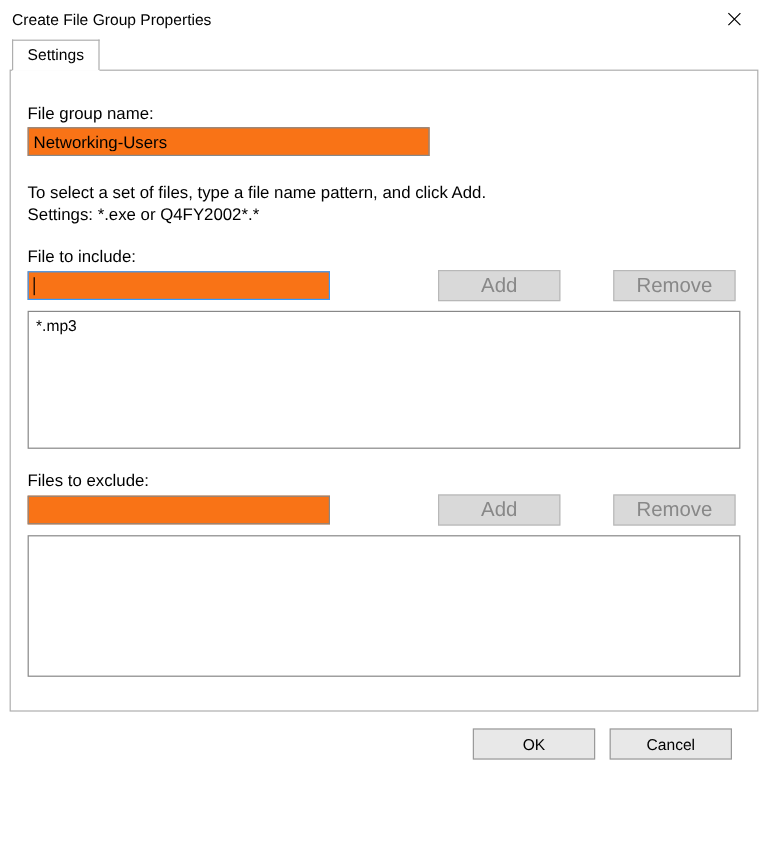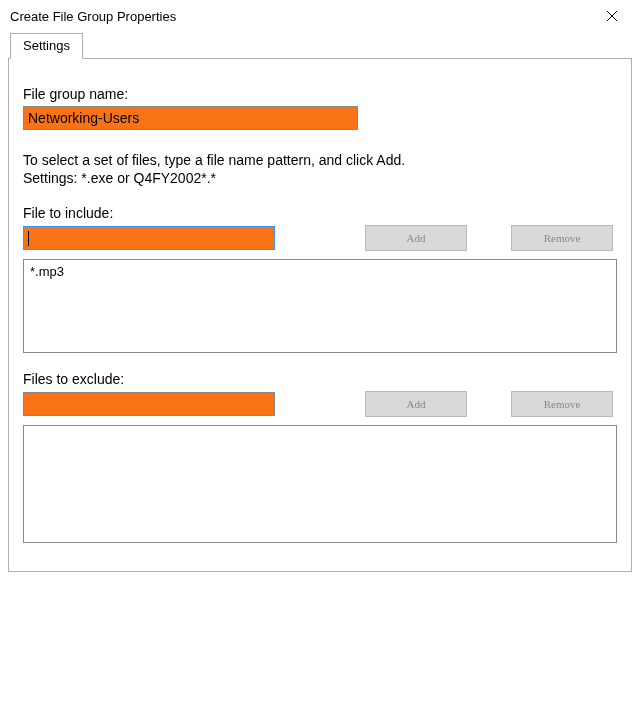--- a/index.html
+++ b/index.html
@@ -88,29 +88,29 @@
     border-left:1px solid #000;
     height:15px;
     vertical-align:middle;
   }
   .btn-gray {
     width: 102px;
     height: 26px;
     background: #d9d9d9;
     border: 1px solid #b8b8b8;
     color: #888;
-    font-family: Liberation Serif, serif;
-    font-size: 11px;
+    font-family: Liberation Sans, sans-serif;
+    font-size: 17px;
     cursor: default;
   }
   .btn-row-group { display:flex; gap:44px; margin-left:auto; margin-right:4px;}
   .listbox {
     margin-top: 8px;
     border: 1px solid #888;
-    height: 94px;
+    height: 115px;
     padding: 4px 6px;
     font-size: 13px;
     background: #fff;
     overflow: auto;
   }
   .footer {
     display: flex;
     justify-content: flex-end;
     gap: 12px;
     padding: 14px 22px 0 0;
@@ -176,14 +176,18 @@
         <div class="btn-row-group">
           <button class="btn-gray" disabled="">Add</button>
           <button class="btn-gray" disabled="">Remove</button>
         </div>
       </div>
       <div class="listbox" style="height:118px"></div>
     </div>
 
   </div>
 
+  <div class="footer">
+    <button class="btn">OK</button>
+    <button class="btn">Cancel</button>
+  </div>
 
 </div>
 
 </body></html>

